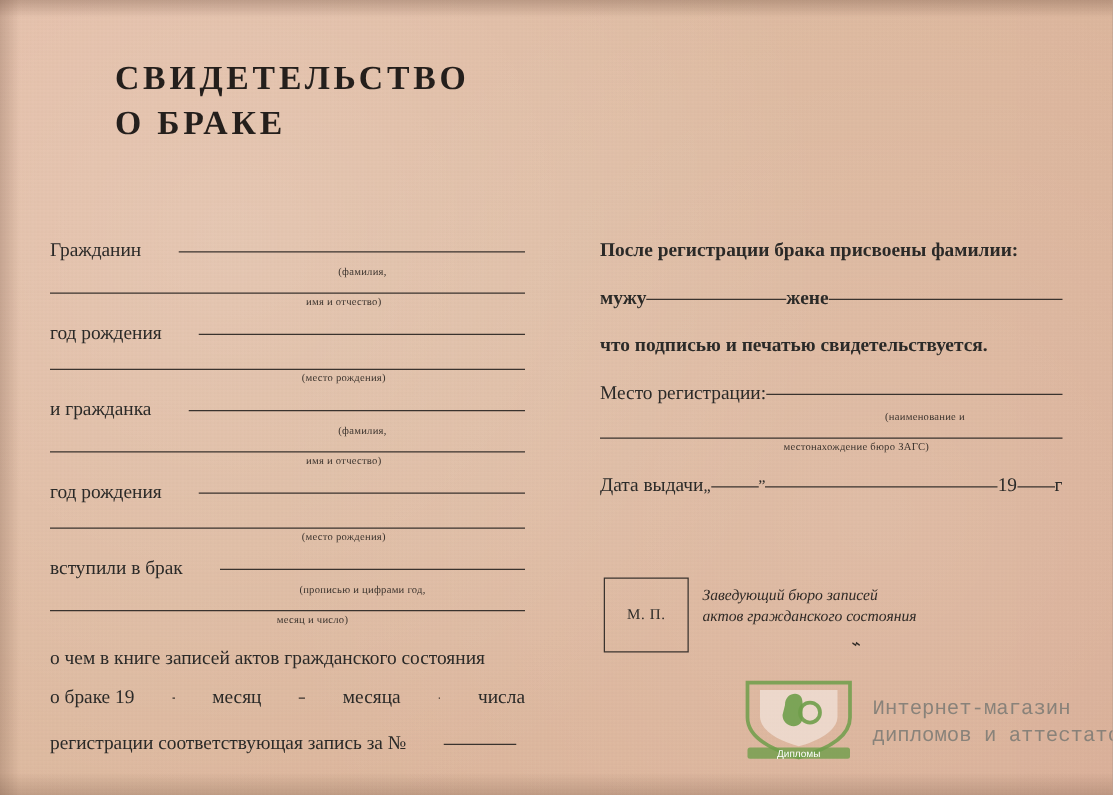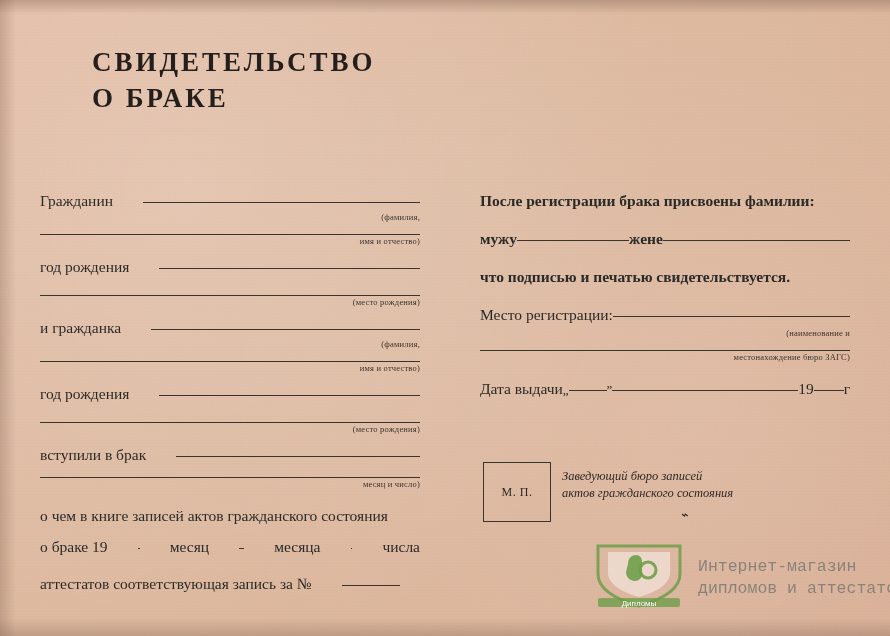--- a/index.html
+++ b/index.html
@@ -105,21 +105,21 @@
     position: relative;
     top: -3px;
   }
   .fullrule {
     border-bottom: 1px solid #3a332e;
     height: 0;
     width: 100%;
   }
   .caption {
     font-size: 8.5px;
-    text-align: right;
+    text-align: center;
     letter-spacing: .2px;
     color: #3b332d;
     margin-top: 1px;
     margin-bottom: 1px;
   }
   .caption.left-ind { padding-left: 120px; }
   .caption.ind-a { padding-left: 90px; }
   .caption.ind-b { padding-left: 40px; }
   .gap-s { height: 11px; }
   .gap-m { height: 17px; }
@@ -256,20 +256,21 @@
 
     <div class="gap-m"></div>
     <div class="fullrule"></div>
     <div class="caption ind-a">(место рождения)</div>
 
     <div class="gap-s"></div>
     <div class="row flow">
       <span class="lbl">вступили в брак</span>
       <span class="rule"></span>
     </div>
+    <div class="caption left-ind">(прописью и цифрами год,</div>
 
     <div class="gap-s"></div>
     <div class="fullrule"></div>
     <div class="caption ind-b">месяц и число)</div>
 
     <div class="gap-m"></div>
     <div class="row">о чем в книге записей актов гражданского состояния</div>
 
     <div class="gap-s"></div>
     <div class="row flow">
@@ -277,21 +278,21 @@
       <span class="rule-fixed" style="width:42px"></span>
       <span class="lbl">месяц</span>
       <span class="rule-fixed" style="width:96px"></span>
       <span class="lbl">месяца</span>
       <span class="rule-fixed" style="width:36px"></span>
       <span class="lbl">числа</span>
     </div>
 
     <div class="gap-m"></div>
     <div class="row flow">
-      <span class="lbl">аттестатов соответствующая запись за №</span>
+      <span class="lbl">регистрации соответствующая запись за №</span>
       <span class="rule-fixed" style="width:58px"></span>
     </div>
 
   </div>
 
   <div class="col-right">
 
     <div class="r-block">После регистрации брака присвоены фамилии:</div>
 
     <div class="r-line r-block">

